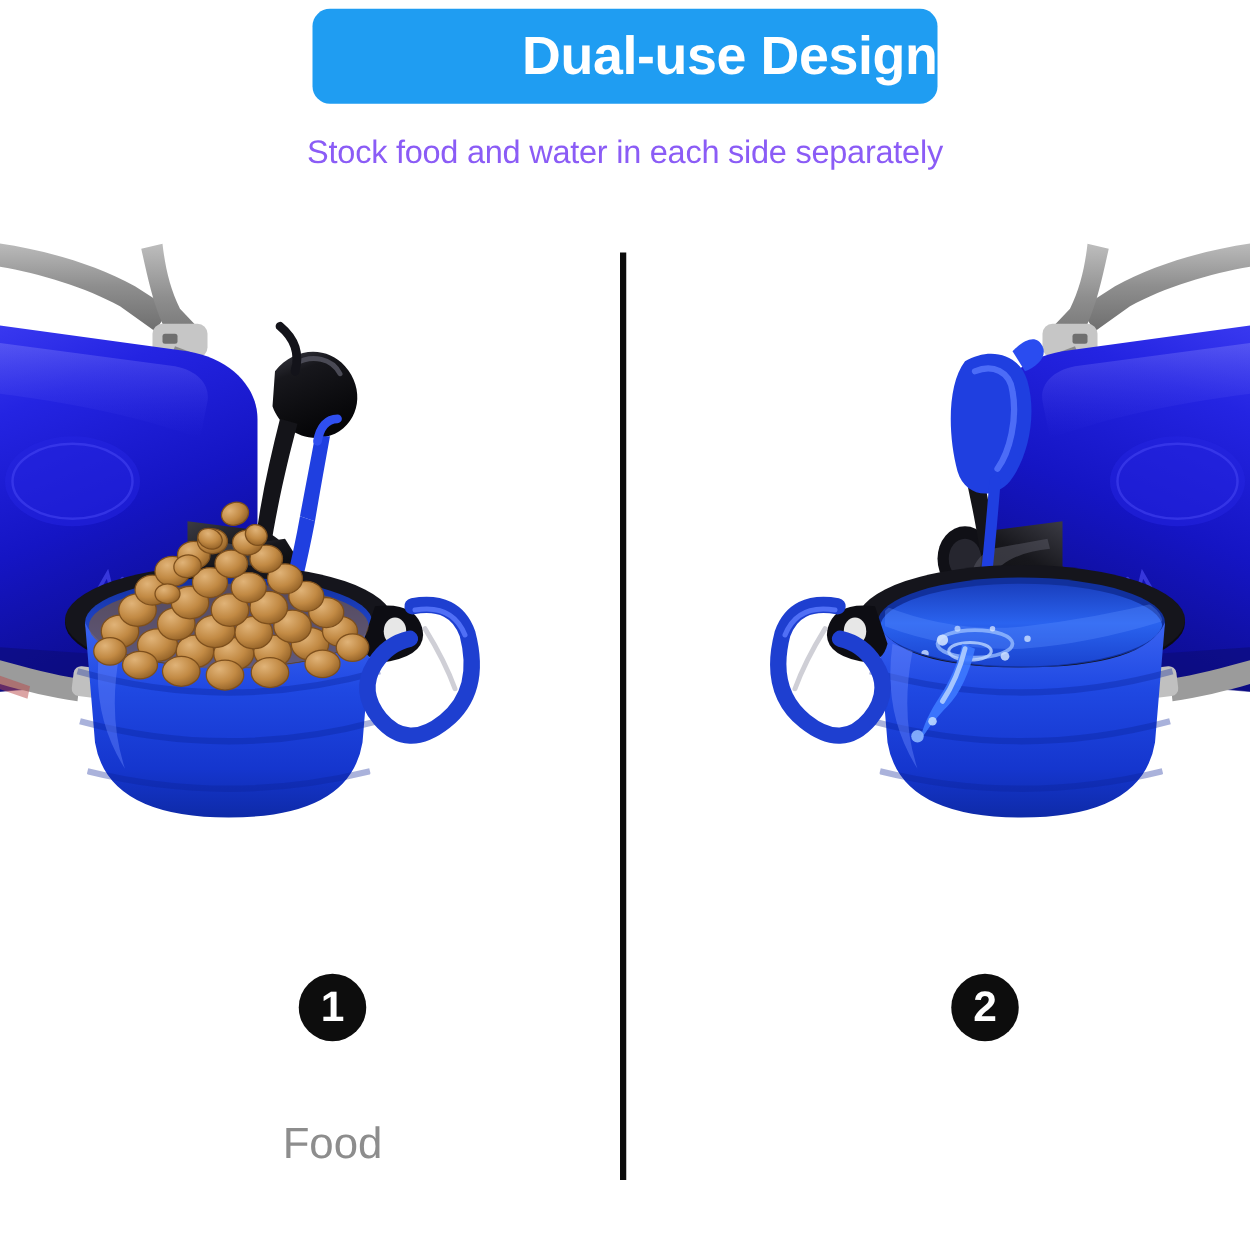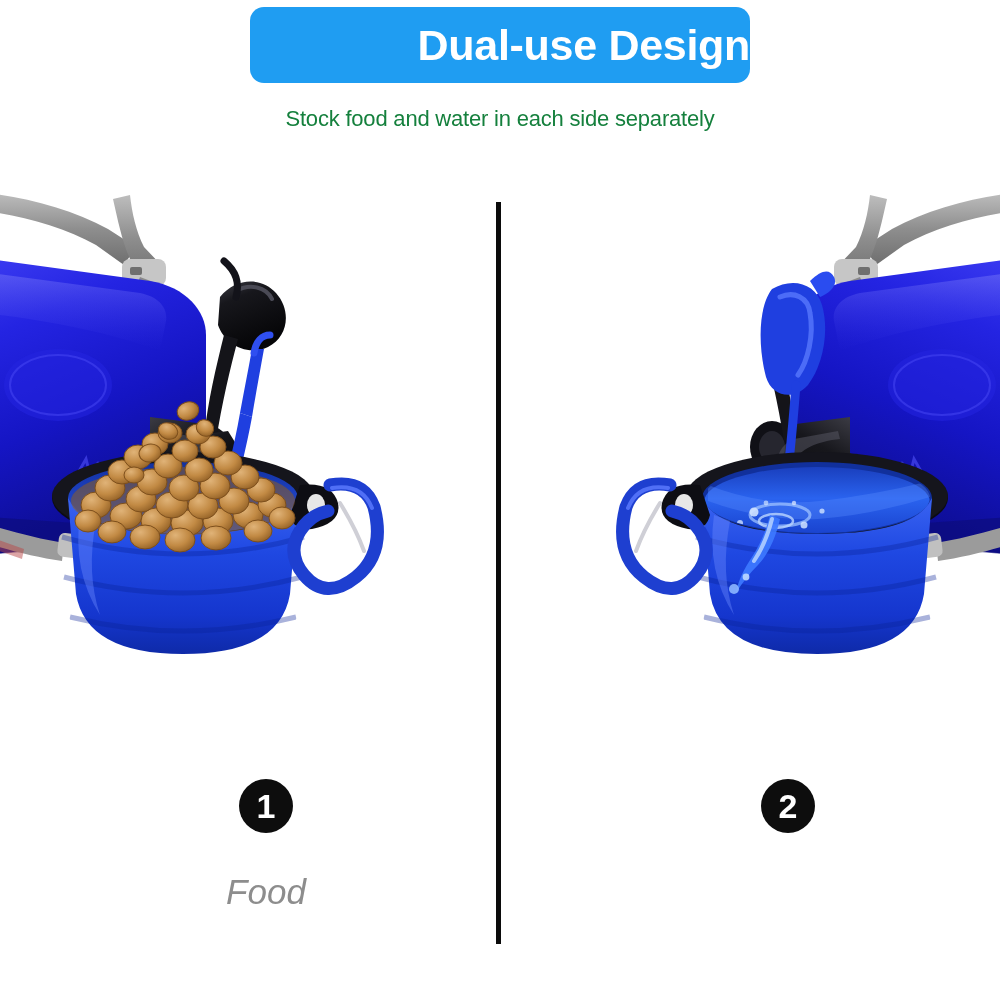--- a/index.html
+++ b/index.html
@@ -36,22 +36,22 @@
     letter-spacing: -0.3px;
     line-height: 1;
     white-space: nowrap;
   }
   .subtitle {
     position: absolute;
     left: 0;
     top: 106px;
     width: 1000px;
     text-align: center;
-    color: #15803d;
-    font-size: 22px;
+    color: #8b5cf6;
+    font-size: 26px;
     font-weight: 400;
     letter-spacing: -0.2px;
     white-space: nowrap;
   }
 
   
   .divider {
     position: absolute;
     left: 496px;
     top: 202px;
@@ -86,26 +86,25 @@
     border-radius: 50%;
     background: #0d0d0d;
     color: #ffffff;
     font-size: 34px;
     font-weight: bold;
     line-height: 54px;
     margin: 0 auto;
     text-align: center;
   }
   .step-label {
-    margin-top: 41px;
+    margin-top: 64px;
     color: #8d8d8d;
     font-size: 35px;
     font-weight: 400;
     line-height: 1;
-    font-style: italic;
   }
 </style>
 </head>
 <body>
 
 <div class="title-banner">
   <span class="title-text">Dual-use Design</span>
 </div>
 
 <div class="subtitle">Stock food and water in each side separately</div>

